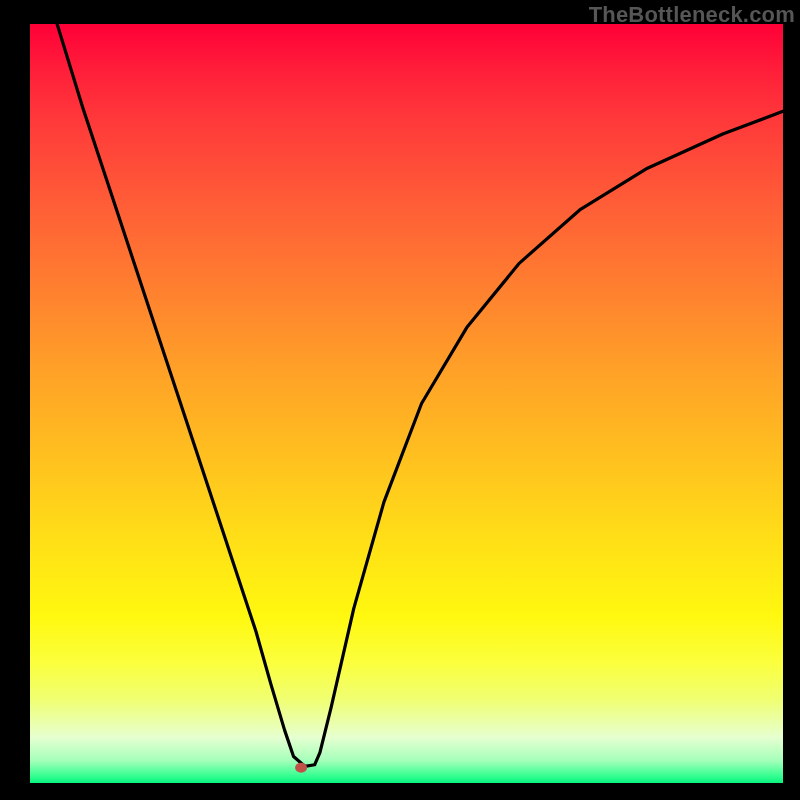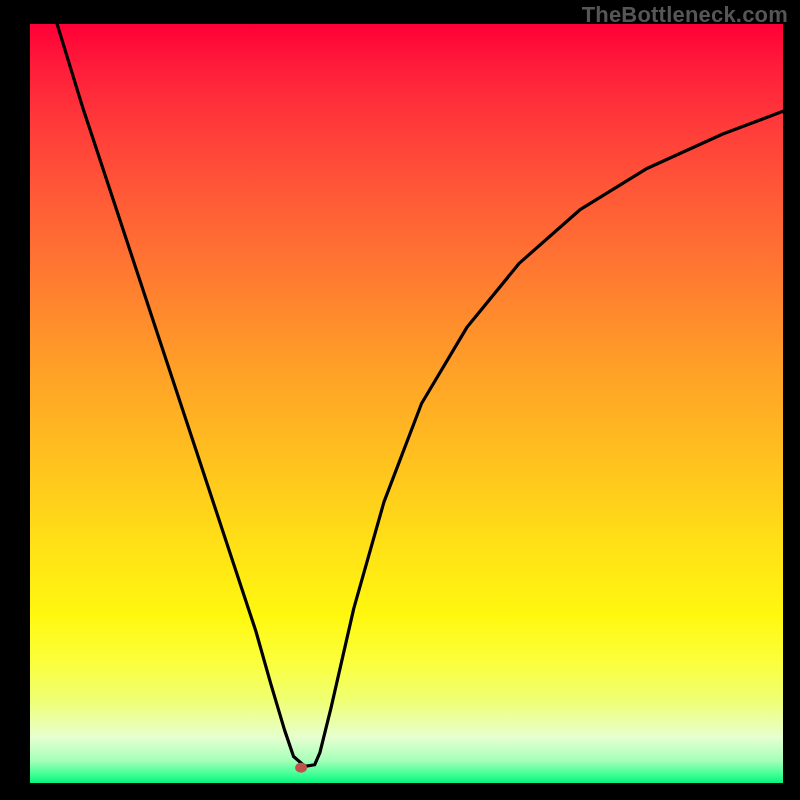--- a/index.html
+++ b/index.html
@@ -12,21 +12,21 @@
   }
   .frame {
     position: relative;
     width: 800px;
     height: 800px;
     background: #000000;
   }
   .watermark {
     position: absolute;
     top: 2px;
-    right: 12px;
+    right: 5px;
     font-family: Arial, Helvetica, sans-serif;
     font-size: 22px;
     font-weight: 600;
     color: #565656;
     letter-spacing: 0.2px;
   }
   .plot {
     position: absolute;
     left: 30px;
     top: 24px;

